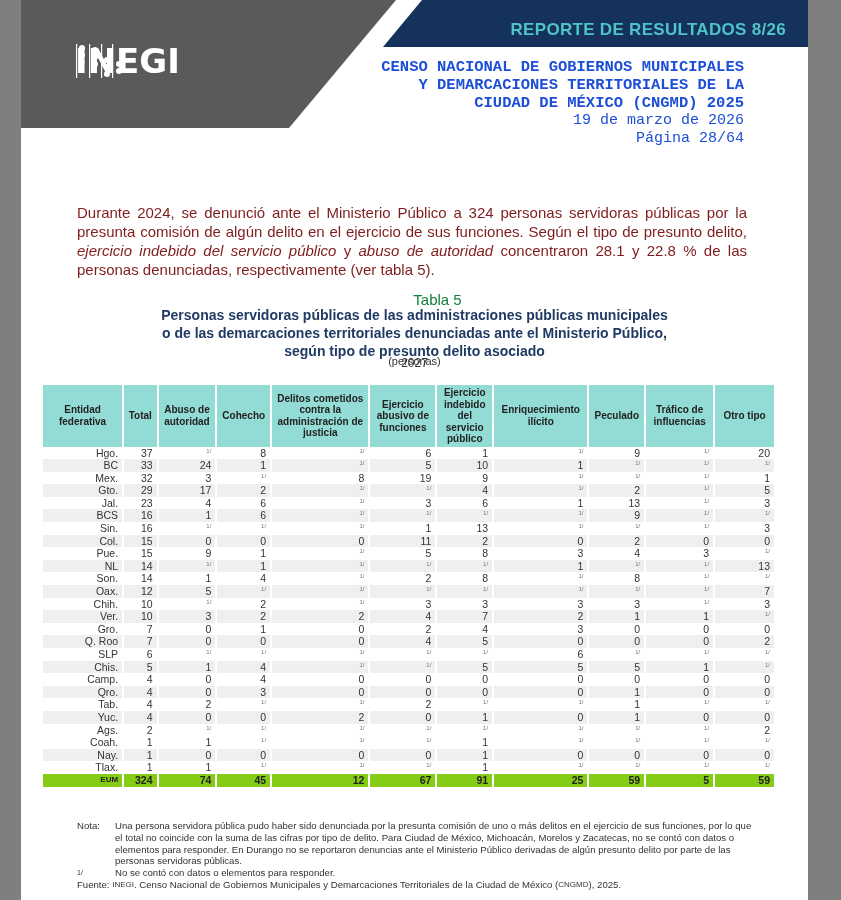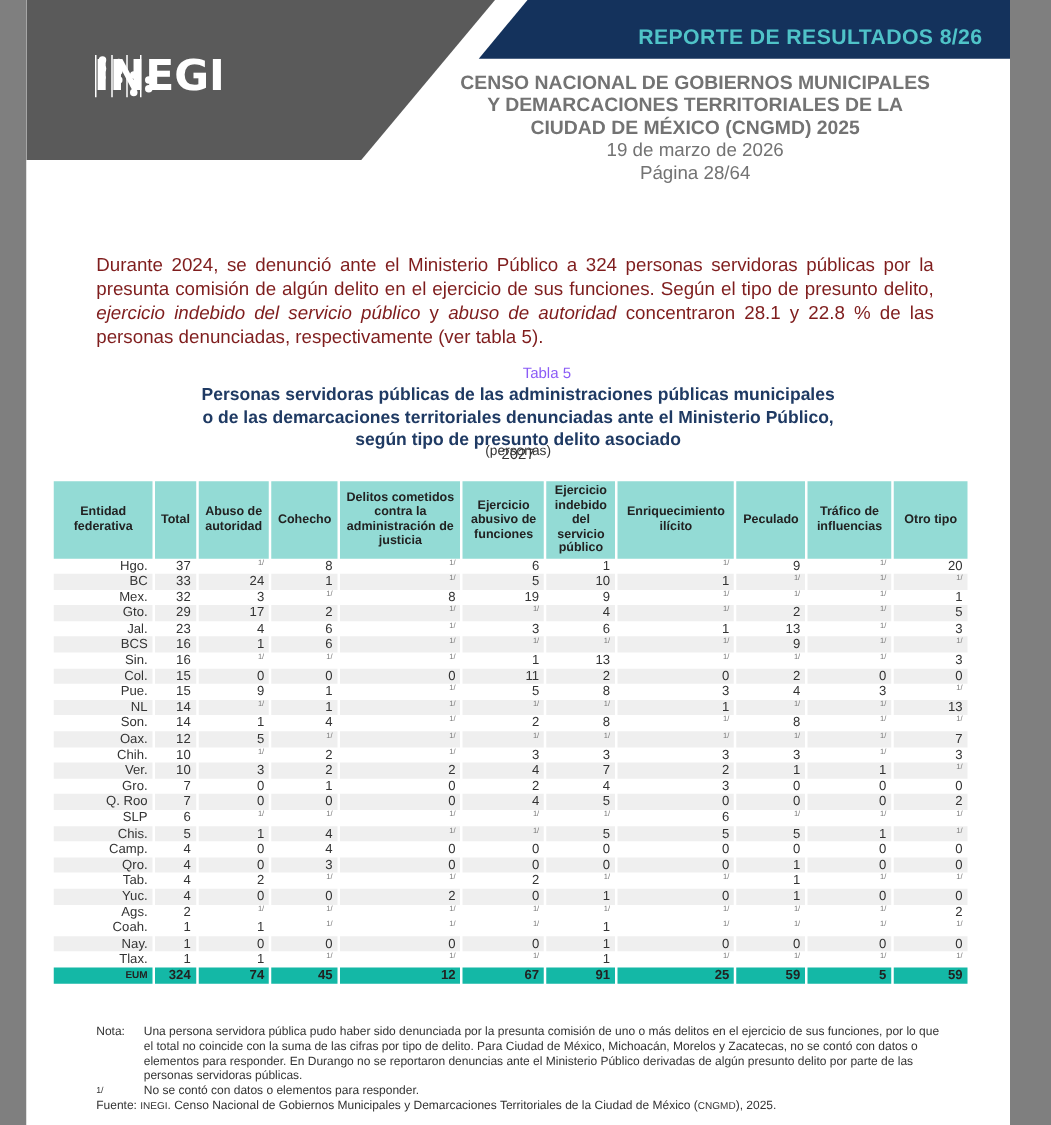--- a/index.html
+++ b/index.html
@@ -5,38 +5,38 @@
   * { box-sizing: border-box; margin: 0; padding: 0; }
   html, body { width: 841px; height: 900px; overflow: hidden; background: #7f7f7f; }
   body { position: relative; font-family: "Liberation Sans", sans-serif; color: #222; }
   .page { position: absolute; left: 21px; top: 0; width: 787px; height: 900px; background: #ffffff; overflow: hidden; }
   .hdr-gray { position: absolute; left: 0; top: 0; width: 787px; height: 128px; }
   .hdr-gray svg { position: absolute; left: 0; top: 0; }
   .logo { position: absolute; left: 54px; top: 44px; display: flex; align-items: center; }
   .logo .mark { width: 50px; height: 34px; margin-right: 6px; }
   .logo .word { font-family: "DejaVu Sans", sans-serif; font-weight: bold; color: #fff; font-size: 34px; letter-spacing: 0px; line-height: 34px; }
   .report-label { position: absolute; right: 22px; top: 20px; color: #4fc3c8; font-weight: bold; font-size: 17px; letter-spacing: 0.3px; }
-  .census-block { position: absolute; right: 64px; top: 58px; text-align: center; color: #737373; }
+  .census-block { position: absolute; right: 64px; top: 58px; text-align: right; color: #1d4ed8; font-family: Liberation Mono, monospace; }
   .census-block .t { font-weight: bold; font-size: 15.5px; line-height: 18px; }
   .census-block .d { font-size: 15px; line-height: 18px; }
   .section-title { position: absolute; left: 93px; top: 166px; font-weight: bold; font-size: 15px; color: #111; }
   .para { position: absolute; left: 56px; top: 203px; width: 670px; font-size: 15px; line-height: 19px; color: #7f1d1d; text-align: justify; }
   .para i { font-style: italic; }
   .tbl-caption { position: absolute; left: 0; width: 787px; text-align: center; }
-  .cap-num { top: 291px; font-size: 12px; color: #8b5cf6; padding-left: 46px; }
+  .cap-num { top: 291px; font-size: 15px; color: #15803d; padding-left: 46px; }
   .cap-title { top: 306px; font-size: 14px; line-height: 18px; font-weight: bold; color: #1f3a63; }
   .cap-year { top: 356px; font-size: 12px; color: #333; }
   .cap-unit { top: 355px; font-size: 11px; color: #333; }
   table.data { position: absolute; left: 20px; top: 385px; width: 735px; border-collapse: separate; border-spacing: 2px 0; font-size: 10.5px; color: #333; }
   table.data th { background: #93dbd5; color: #222; font-weight: bold; font-size: 10px; line-height: 11.5px; padding: 2px 2px; text-align: center; height: 60px; vertical-align: middle; }
   table.data td { height: 12.6px; line-height: 12.6px; padding: 0 4px; text-align: right; }
   table.data td.ent { text-align: right; padding-left: 10px; }
   table.data tr.alt td { background: #efefef; }
   table.data td.na { font-size: 6px; color: #777; vertical-align: top; line-height: 9px; }
-  table.data tr.total td { background: #14b8a6; font-weight: bold; color: #222; }
+  table.data tr.total td { background: #84cc16; font-weight: bold; color: #222; }
   table.data tr.total td.ent { font-size: 8px; }
   .notes { position: absolute; left: 56px; top: 820px; width: 680px; font-size: 9.6px; line-height: 11.8px; color: #333; }
   .notes .row { display: flex; }
   .notes .lbl { width: 38px; flex: none; }
   .notes .lbl.sup { font-size: 7px; }
   .notes .src .sc { font-size: 8px; }
 </style>
 </head>
 <body>
 

